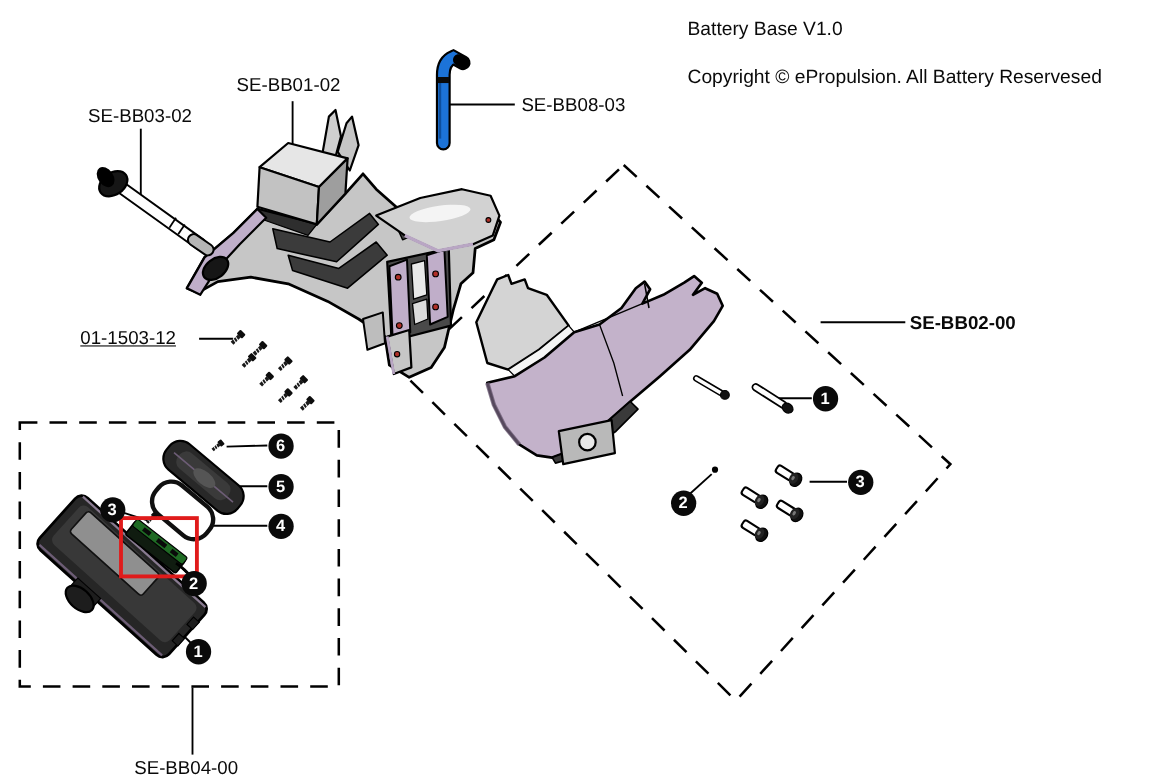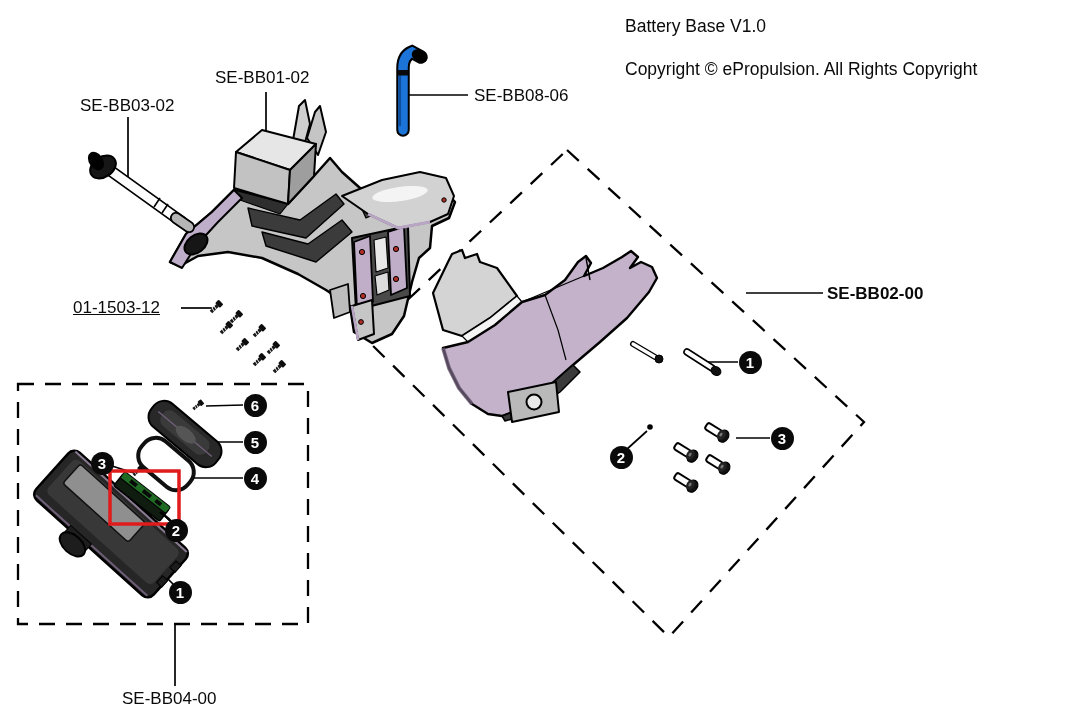--- a/index.html
+++ b/index.html
@@ -194,25 +194,25 @@
     </g>
     <path d="M160,512 Q170,519 173,524" stroke="#000" stroke-width="2.5" fill="none"></path>
   </g>
   <use href="#ms" transform="translate(137,472) rotate(45) scale(0.8)"></use>
   <use href="#ms" transform="translate(197,406) rotate(50) scale(0.85)"></use>
 
   <rect x="110" y="471" width="69" height="53" fill="none" stroke="#e01b1b" stroke-width="3.5"></rect>
 </svg>
 
   <div class="hdr" style="left:625px;top:16px;">Battery Base V1.0</div>
-  <div class="hdr" style="left:625px;top:59px;">Copyright © ePropulsion. All Rights Copyright</div>
+  <div class="hdr" style="left:625px;top:59px;">Copyright © ePropulsion. All Battery Reservesed</div>
 
   <div class="lbl" style="left:215px;top:69px;">SE-BB01-02</div>
   <div class="lbl" style="left:80px;top:97px;">SE-BB03-02</div>
-  <div class="lbl" style="left:474px;top:87px;">SE-BB08-06</div>
+  <div class="lbl" style="left:474px;top:87px;">SE-BB08-03</div>
   <div class="lbl" style="left:73px;top:299px;text-decoration:underline;">01-1503-12</div>
   <div class="lbl" style="left:827px;top:285px;font-weight:bold;">SE-BB02-00</div>
   <div class="lbl" style="left:122px;top:690px;">SE-BB04-00</div>
 
   <div class="callout" style="left:738.5px;top:350.5px;">1</div>
   <div class="callout" style="left:609.5px;top:445.5px;">2</div>
   <div class="callout" style="left:770.5px;top:426.5px;">3</div>
 
   <div class="callout" style="left:168.5px;top:580.5px;">1</div>
   <div class="callout" style="left:164.5px;top:518.5px;">2</div>

